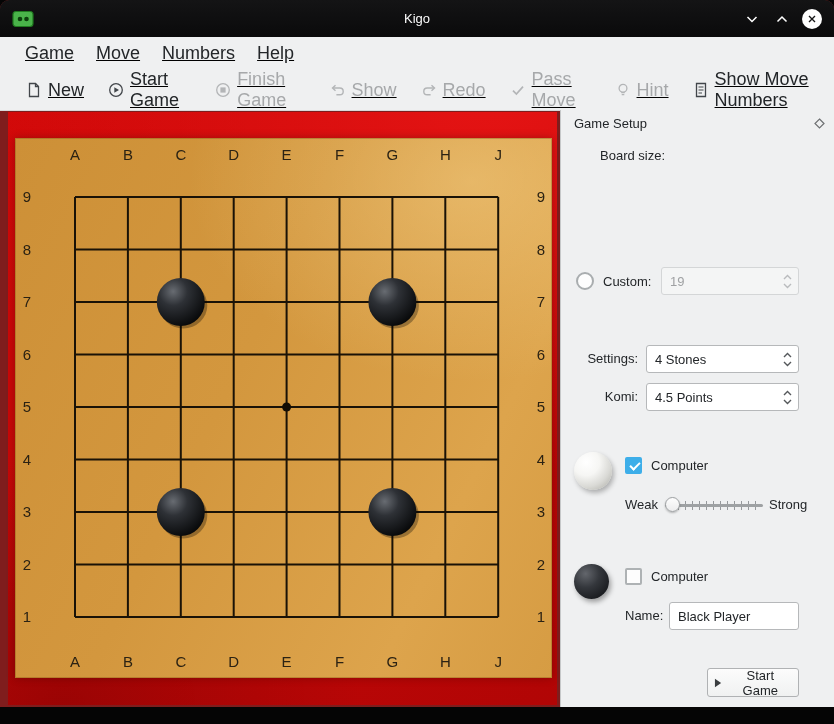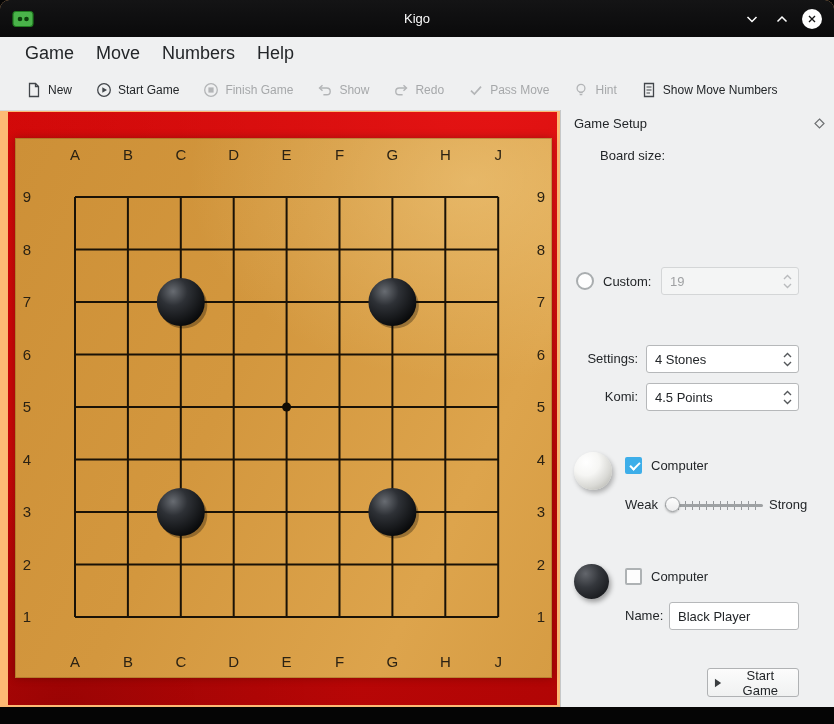--- a/index.html
+++ b/index.html
@@ -1,38 +1,38 @@
 <!DOCTYPE html>
 <html><head>
 <meta charset="utf-8">
 <style>
   html,body{margin:0;padding:0;}
   body{
     width:834px;height:724px;background:#050505;position:relative;overflow:hidden;
     font-family:"Liberation Sans", sans-serif;-webkit-font-smoothing:antialiased;
   }
-  .window{position:absolute;left:0;top:0;width:834px;height:707px;background:#fdba74;
-    border-radius:9px 9px 0 0;overflow:hidden;}
+  .window{position:absolute;left:0;top:0;width:834px;height:707px;background:#7f1d1d;
+    border-radius:9px 9px 0 0;overflow:hidden;text-decoration:underline;}
 
   
   .titlebar{position:relative;height:37px;background:linear-gradient(#141415,#0a0a0b);}
   .app-icon{position:absolute;left:12px;top:8px;width:22px;height:22px;}
   .win-title{position:absolute;left:0;right:0;top:0;height:37px;display:flex;align-items:center;justify-content:center;
     color:#fcfcfc;font-size:13px;}
   .win-controls{position:absolute;right:12px;top:0;height:37px;display:flex;align-items:center;gap:10px;}
   .win-btn{width:20px;height:20px;display:flex;align-items:center;justify-content:center;cursor:pointer;}
   .close-btn{width:20px;height:20px;border-radius:50%;background:#fff;display:flex;align-items:center;justify-content:center;cursor:pointer;}
 
   
   .menubar{height:33px;background:#eff0f1;display:flex;align-items:center;padding-left:14px;font-size:18px;color:#232629;}
   .menu-item{padding:0 11px;height:100%;display:flex;align-items:center;cursor:pointer;}
 
   
   .toolbar{height:40px;background:#eff0f1;display:flex;align-items:center;gap:24px;padding-left:26px;
-    border-bottom:1px solid #d7d8d9;font-size:12px;}
+    border-bottom:1px solid #d7d8d9;font-size:18px;}
   .tool-item{display:flex;align-items:center;gap:6px;color:#232629;cursor:pointer;}
   .tool-item .tool-icon{color:#42464b;display:flex;}
   .tool-item.disabled{color:#a6a8aa;cursor:default;}
   .tool-item.disabled .tool-icon{color:#b3b5b7;}
   .tool-icon svg{width:16px;height:16px;}
 
   
   .content{position:absolute;left:0;top:110px;width:834px;height:597px;}
 
   

